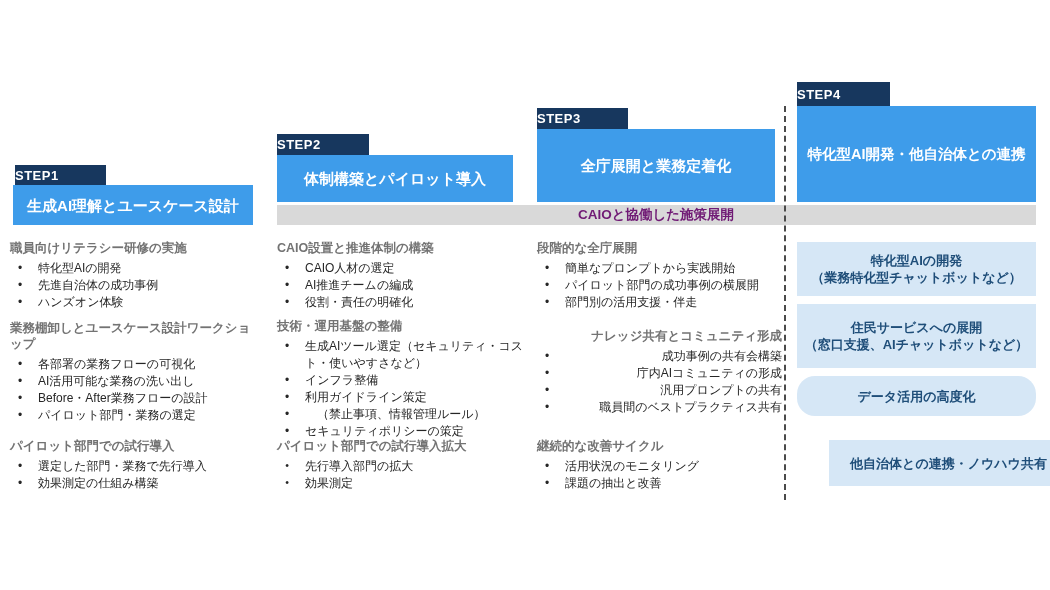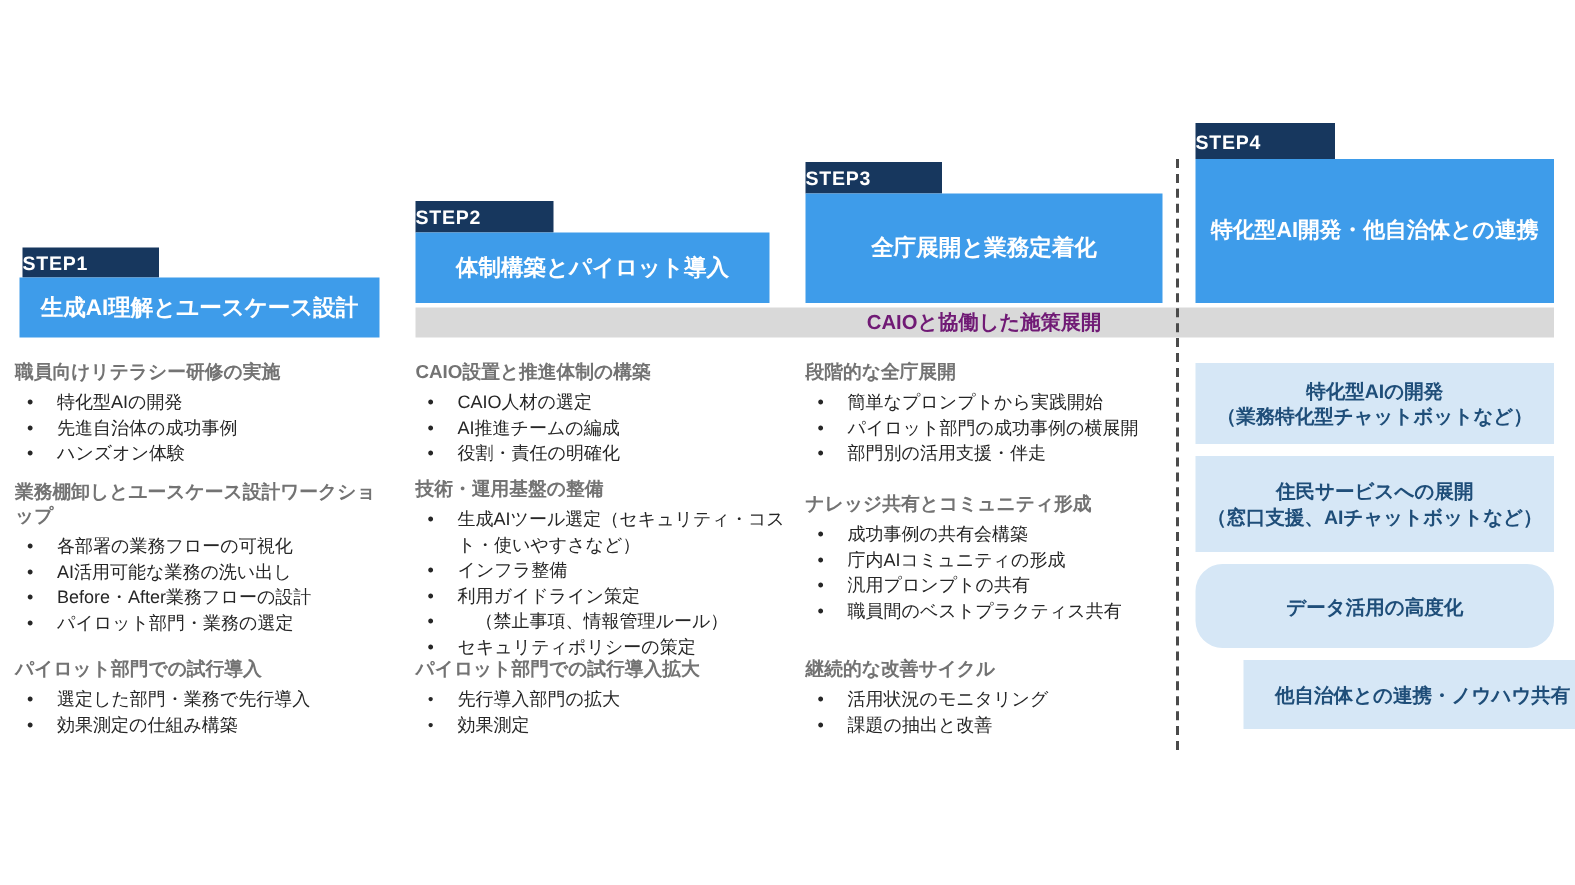--- a/index.html
+++ b/index.html
@@ -37,35 +37,35 @@
   
   .divider{position:absolute;left:784px;top:106px;height:394px;width:0;border-left:2px dashed #4a4a4a;}
   
   .col{position:absolute;top:240px;font-size:12px;color:#262626;}
   .col.c1{left:10px;width:250px;}
   .col.c2{left:277px;width:252px;}
   .col.c3{left:537px;width:245px;}
   .sec{position:absolute;left:0;right:0;}
   .c1 .s1{top:0;}  .c1 .s2{top:80px;}  .c1 .s3{top:198px;}
   .c2 .s1{top:0;}  .c2 .s2{top:78px;}  .c2 .s3{top:198px;font-family:Liberation Serif, serif;}
-  .c3 .s1{top:0;}  .c3 .s2{top:88px;}  .c3 .s3{top:198px;}
+  .c3 .s1{top:0;}  .c3 .s2{top:88px;text-align:right;}  .c3 .s3{top:198px;}
   .sec-heading{color:#737373;font-weight:bold;font-size:12.5px;line-height:16px;margin:0 0 4px 0;}
   .bullet{position:relative;padding-left:28px;line-height:17px;}
   .bullet::before{content:"\2022";position:absolute;left:8px;color:#262626;}
   .bullet.indent{padding-left:40px;}
   
   .rbox{
     position:absolute;left:797px;width:239px;background:#D6E7F6;color:#1F4E79;
     font-weight:bold;font-size:13px;line-height:17px;
     display:flex;flex-direction:column;align-items:center;justify-content:center;
     text-align:right;padding:0 6px;box-sizing:border-box;
   }
   .rbox.r1{top:242px;height:54px;}
   .rbox.r2{top:304px;height:64px;}
-  .rbox.r3{top:376px;height:56px;border-radius:18px;}
+  .rbox.r3{top:376px;height:40px;border-radius:18px;}
   .rbox.r4{top:440px;height:46px;margin-left:32px;}
 </style>
 </head>
 <body>
 
 <div class="canvas">
 
   <div class="tab t1">
       <span>STEP1</span>
     </div>

